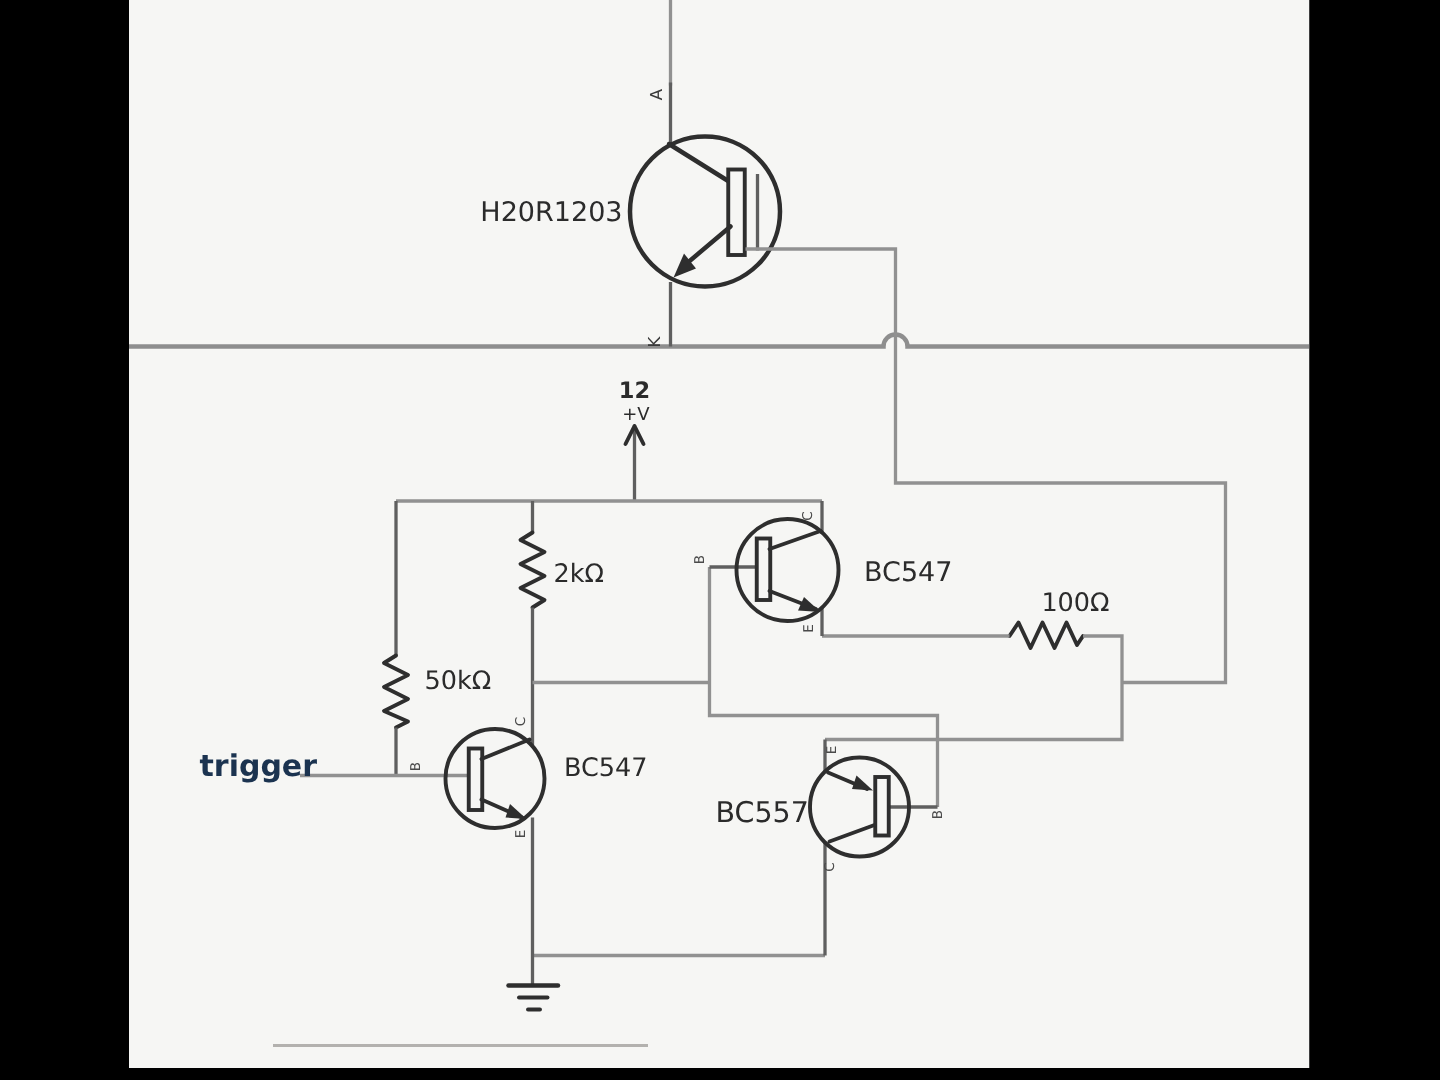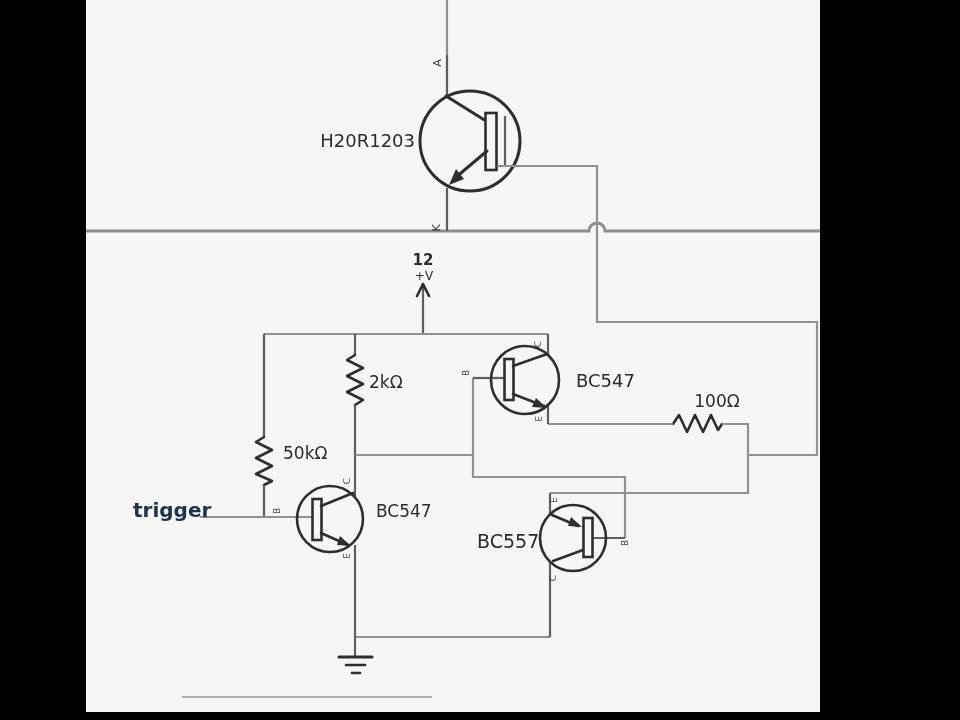--- a/index.html
+++ b/index.html
@@ -1,16 +1,16 @@
 <!DOCTYPE html>
 <html><head>
 <meta charset="utf-8">
 <style>
   html,body{margin:0;padding:0;background:#000;}
-  .stage{position:relative;width:820px;height:720px;background:#000;overflow:hidden;
+  .stage{position:relative;width:960px;height:720px;background:#000;overflow:hidden;
          font-family:"DejaVu Sans", sans-serif;}
   .canvas{position:absolute;left:86px;top:0;width:787px;height:712px;background:#f6f6f4;}
   .bar{position:absolute;background:#000;}
   .bar-left{left:0;top:0;width:86px;height:720px;}
   .bar-right{left:873px;top:0;width:87px;height:720px;}
   .bar-bottom{left:0;top:712px;width:960px;height:8px;}
   svg{position:absolute;left:0;top:0;}
   
   .ink   {stroke:#2e2e2e;fill:none;stroke-width:2.6;stroke-linecap:round;stroke-linejoin:round;}
   .ink3  {stroke:#2e2e2e;fill:none;stroke-width:3;stroke-linecap:round;stroke-linejoin:round;}

